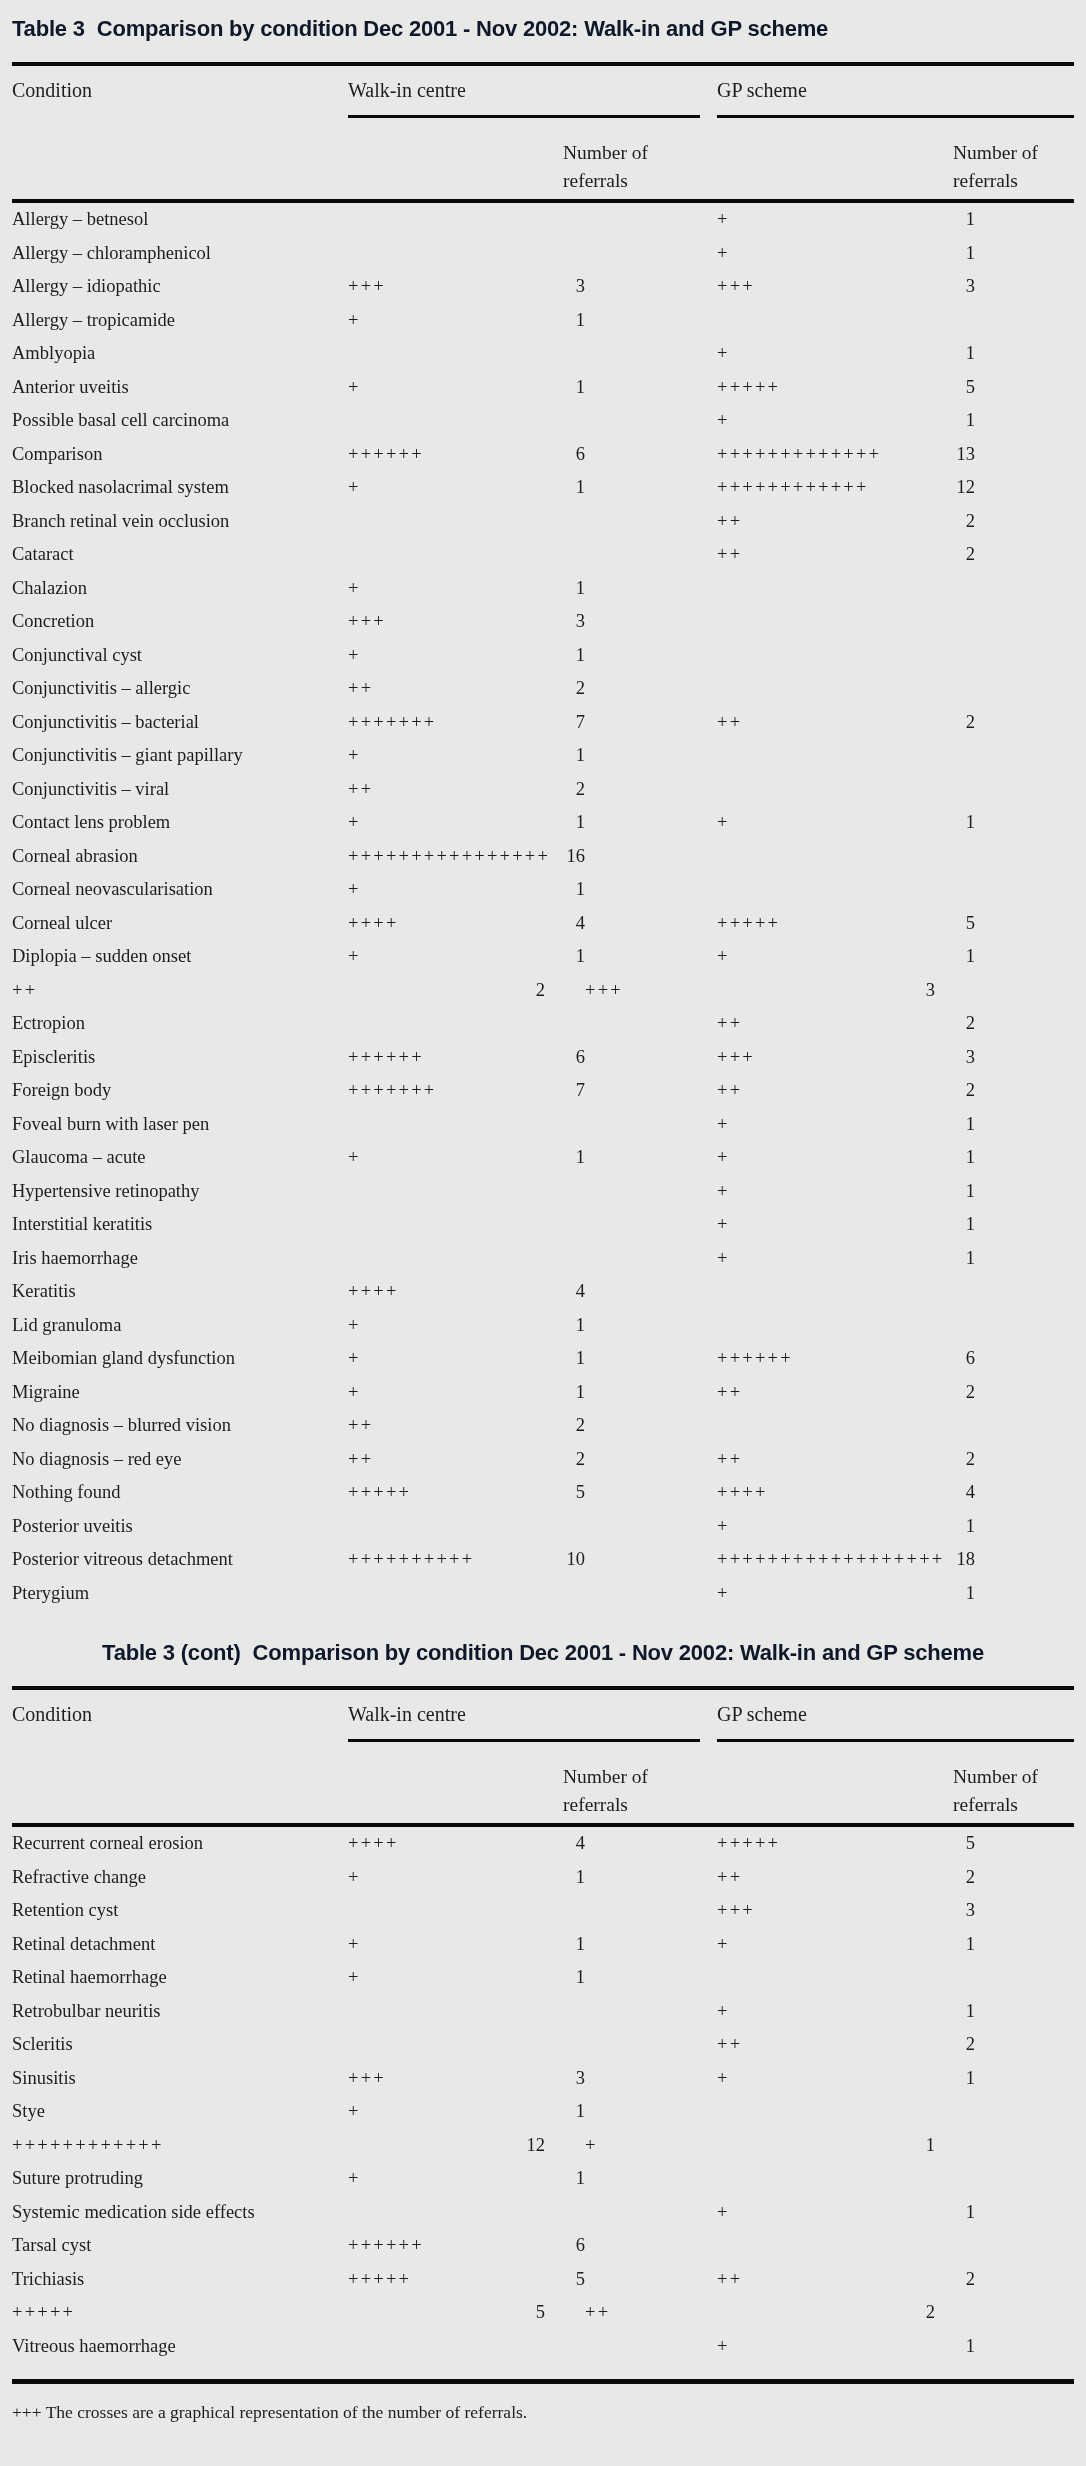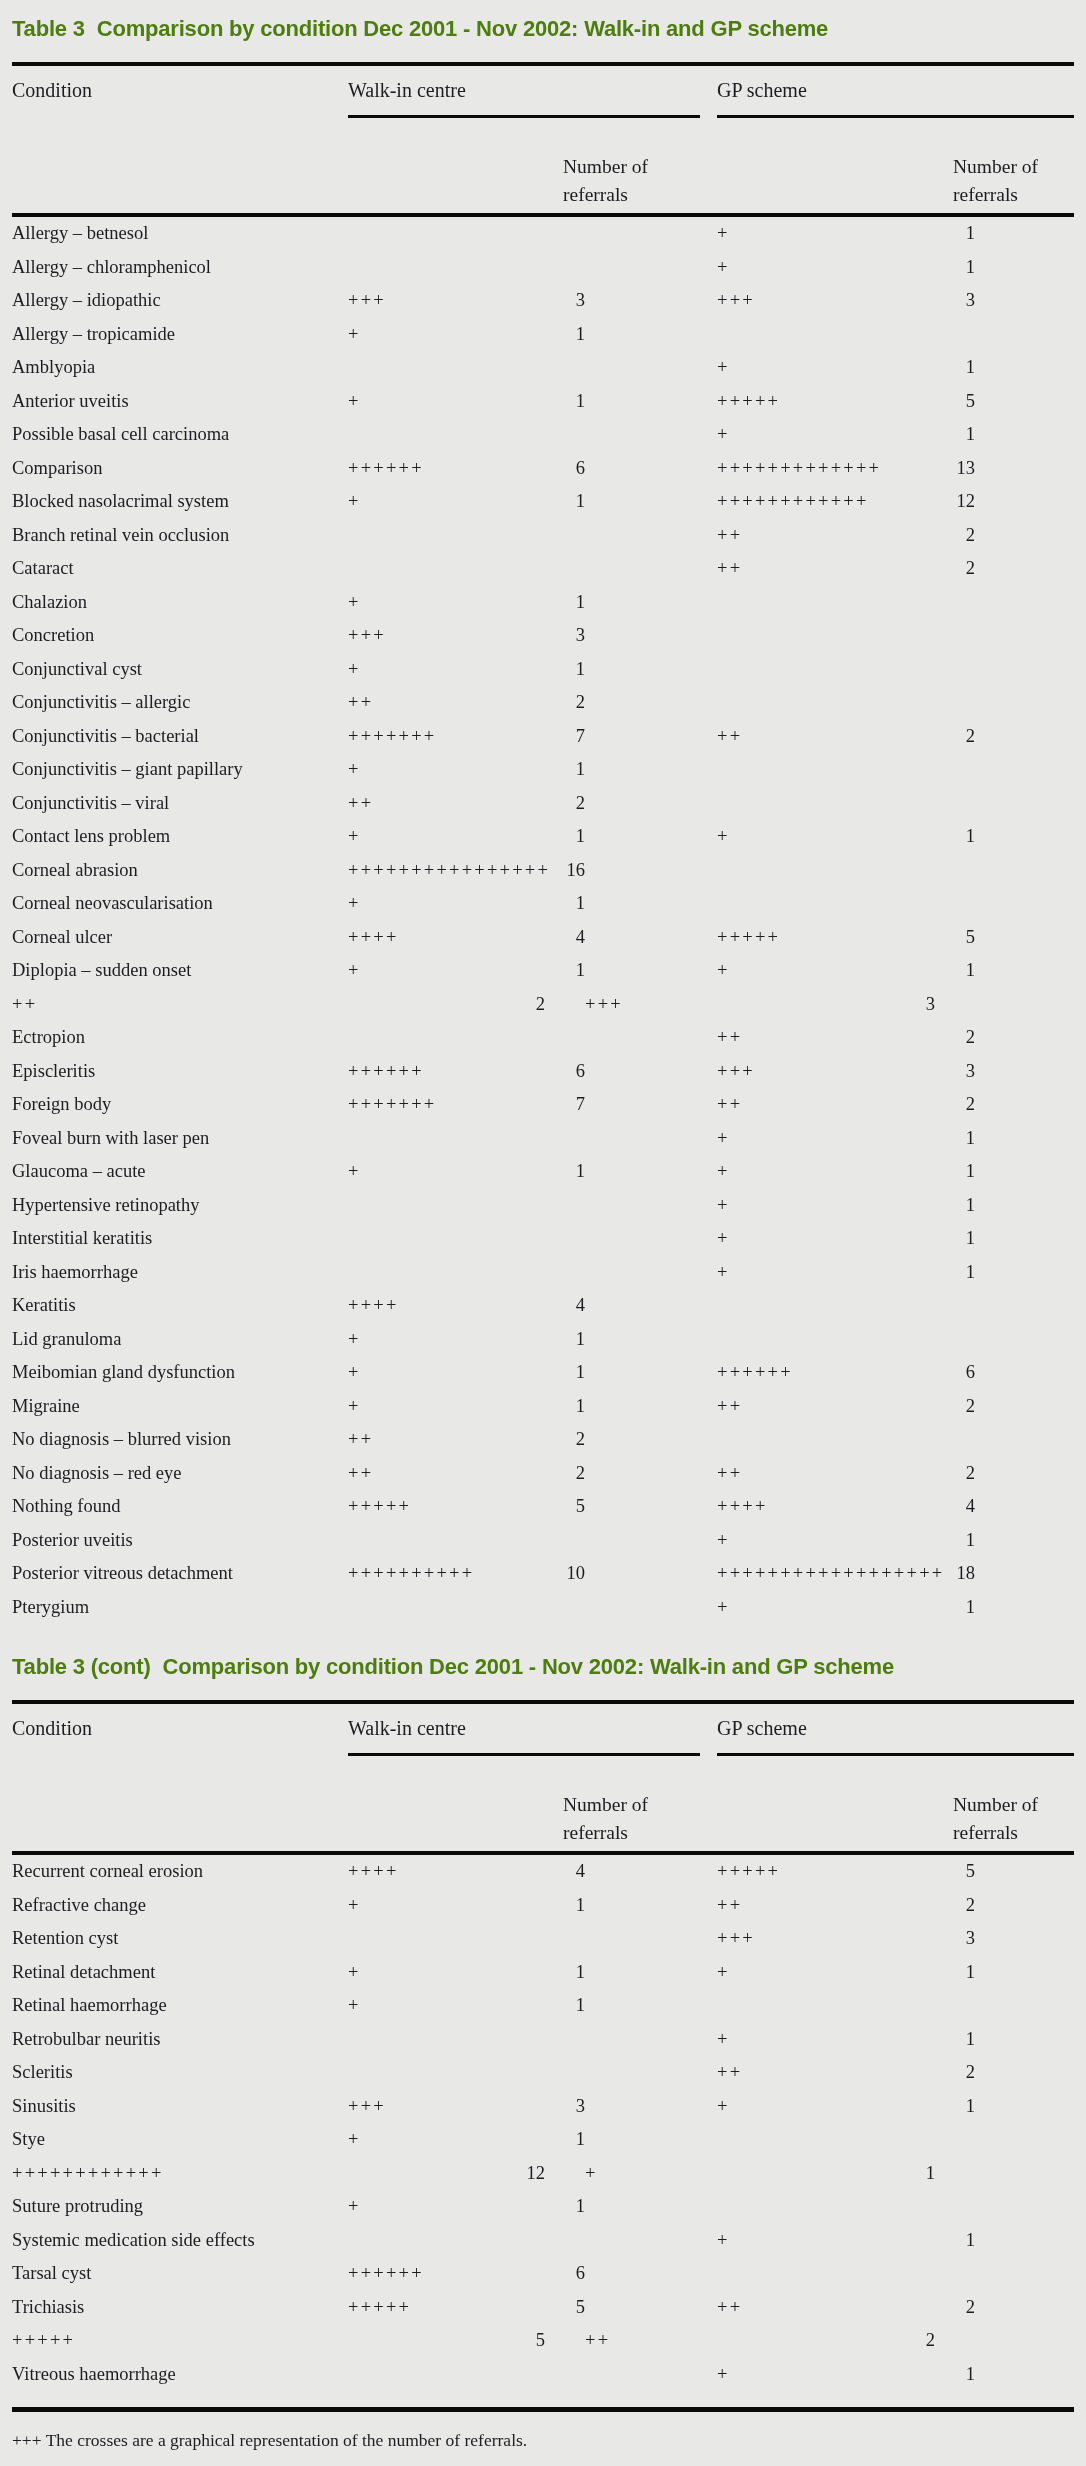--- a/index.html
+++ b/index.html
@@ -15,42 +15,42 @@
     overflow:hidden;
     box-sizing:border-box;
     padding:0 12px;
   }
   .title{
     margin:0;
     font-family:"Liberation Sans", sans-serif;
     font-weight:700;
     font-size:22px;
     line-height:30px;
-    color:#4d7c0f;
+    color:#0f172a;
     letter-spacing:-0.2px;
   }
   .title .tprefix{margin-right:12px;}
   .sec-a .title{padding-top:14px;}
-  .sec-b .title{padding-top:28px;}
+  .sec-b .title{padding-top:28px;text-align:center;}
   .rule{background:#0a0a0a;}
   .rule.top{margin-top:18px;height:4px;}
   .rule.mid{margin-top:4px;height:4px;}
   .rule.bottom{margin-top:16px;height:5px;}
   .hdr{
     display:grid;
     grid-template-columns:336px 369px auto;
     margin-top:12px;
     font-size:20px;
     line-height:24px;
   }
   .glines{position:relative;height:3px;margin-top:13px;}
   .gl{position:absolute;top:0;height:3px;background:#0a0a0a;}
   .gl-w{left:336px;width:352px;}
   .gl-g{left:705px;width:357px;}
-  .subhdr{position:relative;height:56px;margin-top:35px;}
+  .subhdr{position:relative;height:56px;margin-top:21px;}
   .sh{
     position:absolute;top:0;
     width:100px;
     font-size:19.5px;
     line-height:28px;
   }
   .sh-w{left:551px;}
   .sh-g{left:941px;}
   .rows{}
   .row{

